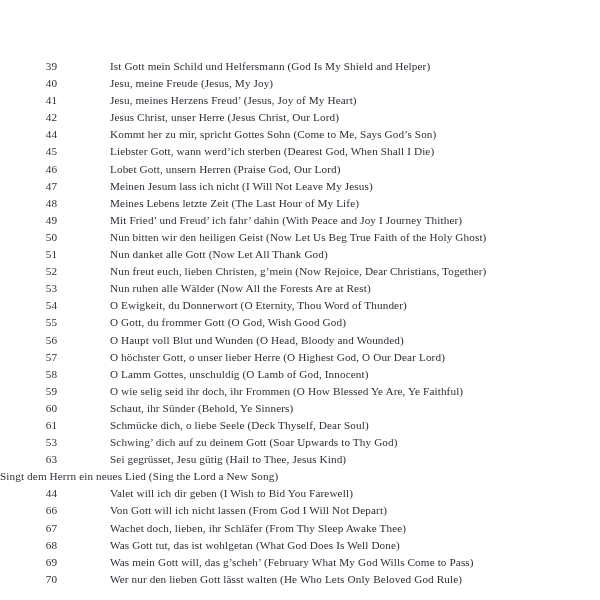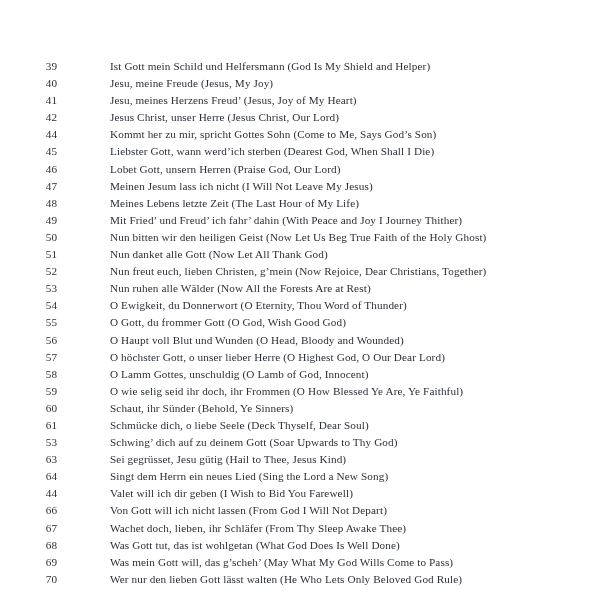--- a/index.html
+++ b/index.html
@@ -144,41 +144,40 @@
       </li>
       <li class="entry">
         <span class="entry-number">53</span>
         <span class="entry-title">Schwing’ dich auf zu deinem Gott (Soar Upwards to Thy God)</span>
       </li>
       <li class="entry">
         <span class="entry-number">63</span>
         <span class="entry-title">Sei gegrüsset, Jesu gütig (Hail to Thee, Jesus Kind)</span>
       </li>
       <li class="entry">
-        <span class="entry-number">64</span>
         <span class="entry-title">Singt dem Herrn ein neues Lied (Sing the Lord a New Song)</span>
       </li>
       <li class="entry">
         <span class="entry-number">44</span>
         <span class="entry-title">Valet will ich dir geben (I Wish to Bid You Farewell)</span>
       </li>
       <li class="entry">
         <span class="entry-number">66</span>
         <span class="entry-title">Von Gott will ich nicht lassen (From God I Will Not Depart)</span>
       </li>
       <li class="entry">
         <span class="entry-number">67</span>
         <span class="entry-title">Wachet doch, lieben, ihr Schläfer (From Thy Sleep Awake Thee)</span>
       </li>
       <li class="entry">
         <span class="entry-number">68</span>
         <span class="entry-title">Was Gott tut, das ist wohlgetan (What God Does Is Well Done)</span>
       </li>
       <li class="entry">
         <span class="entry-number">69</span>
-        <span class="entry-title">Was mein Gott will, das g’scheh’ (May What My God Wills Come to Pass)</span>
+        <span class="entry-title">Was mein Gott will, das g’scheh’ (February What My God Wills Come to Pass)</span>
       </li>
       <li class="entry">
         <span class="entry-number">70</span>
         <span class="entry-title">Wer nur den lieben Gott lässt walten (He Who Lets Only Beloved God Rule)</span>
       </li>
     </ol>
 </div>
 
 </body></html>

